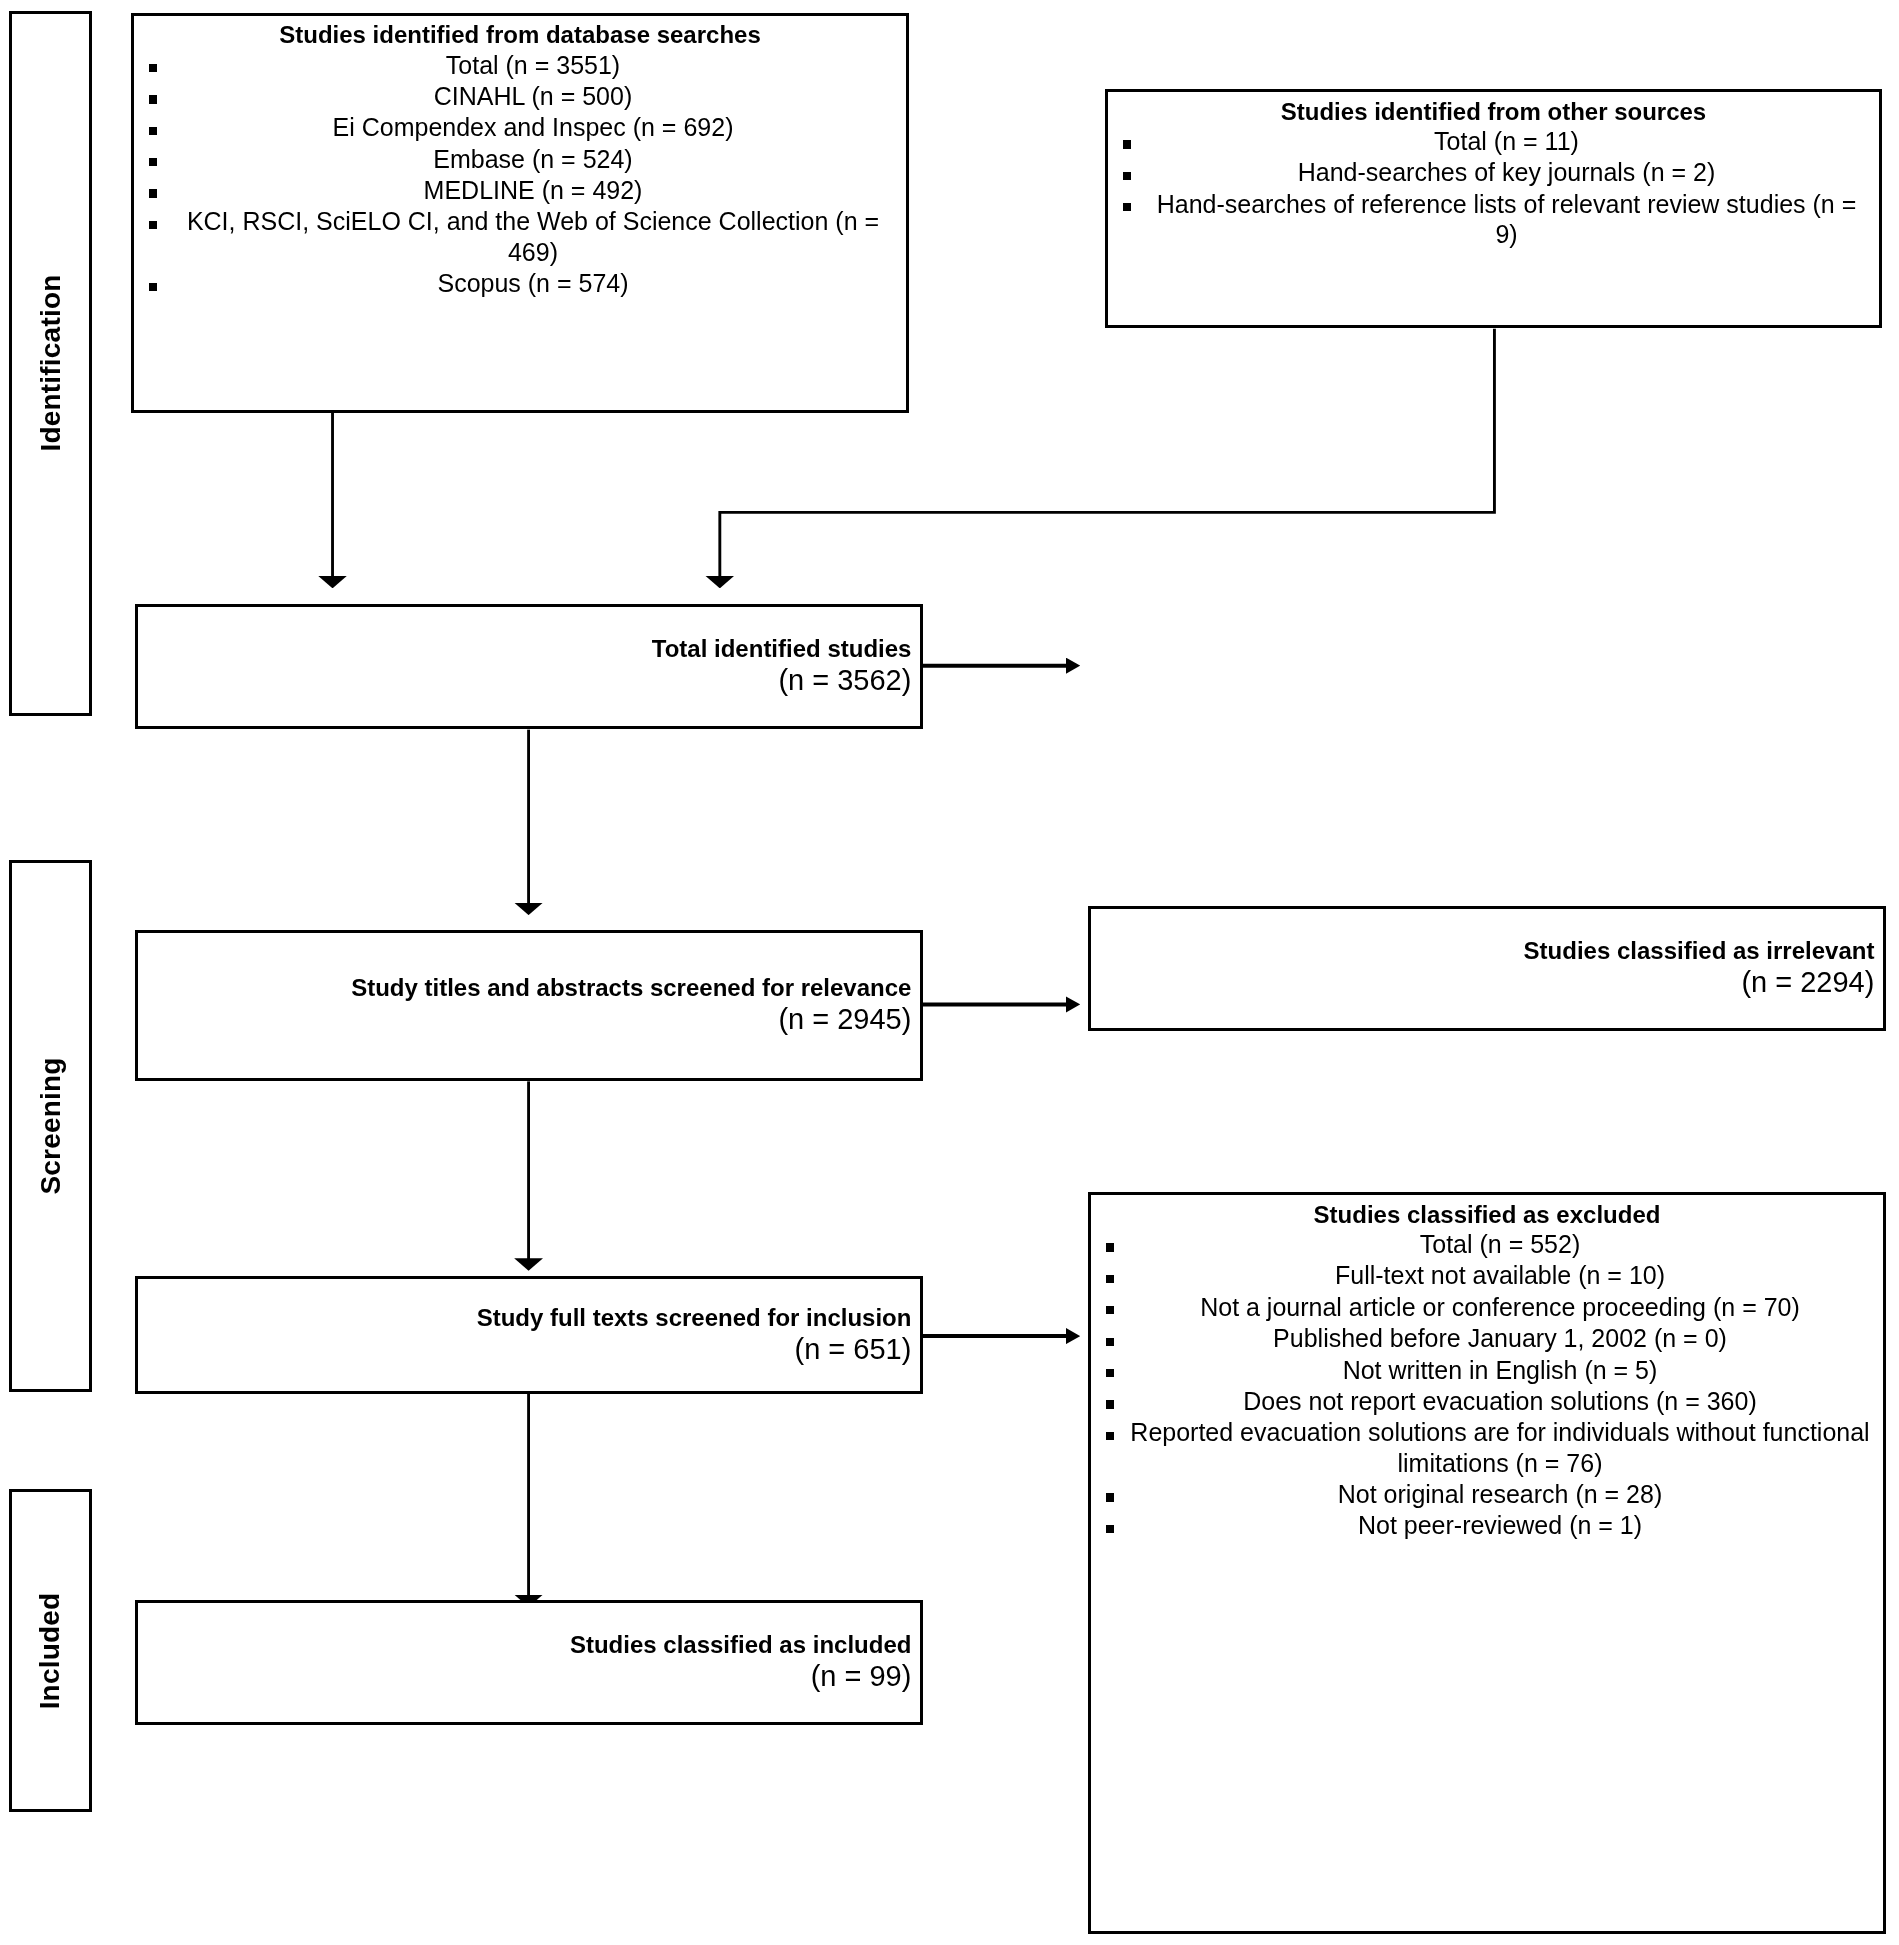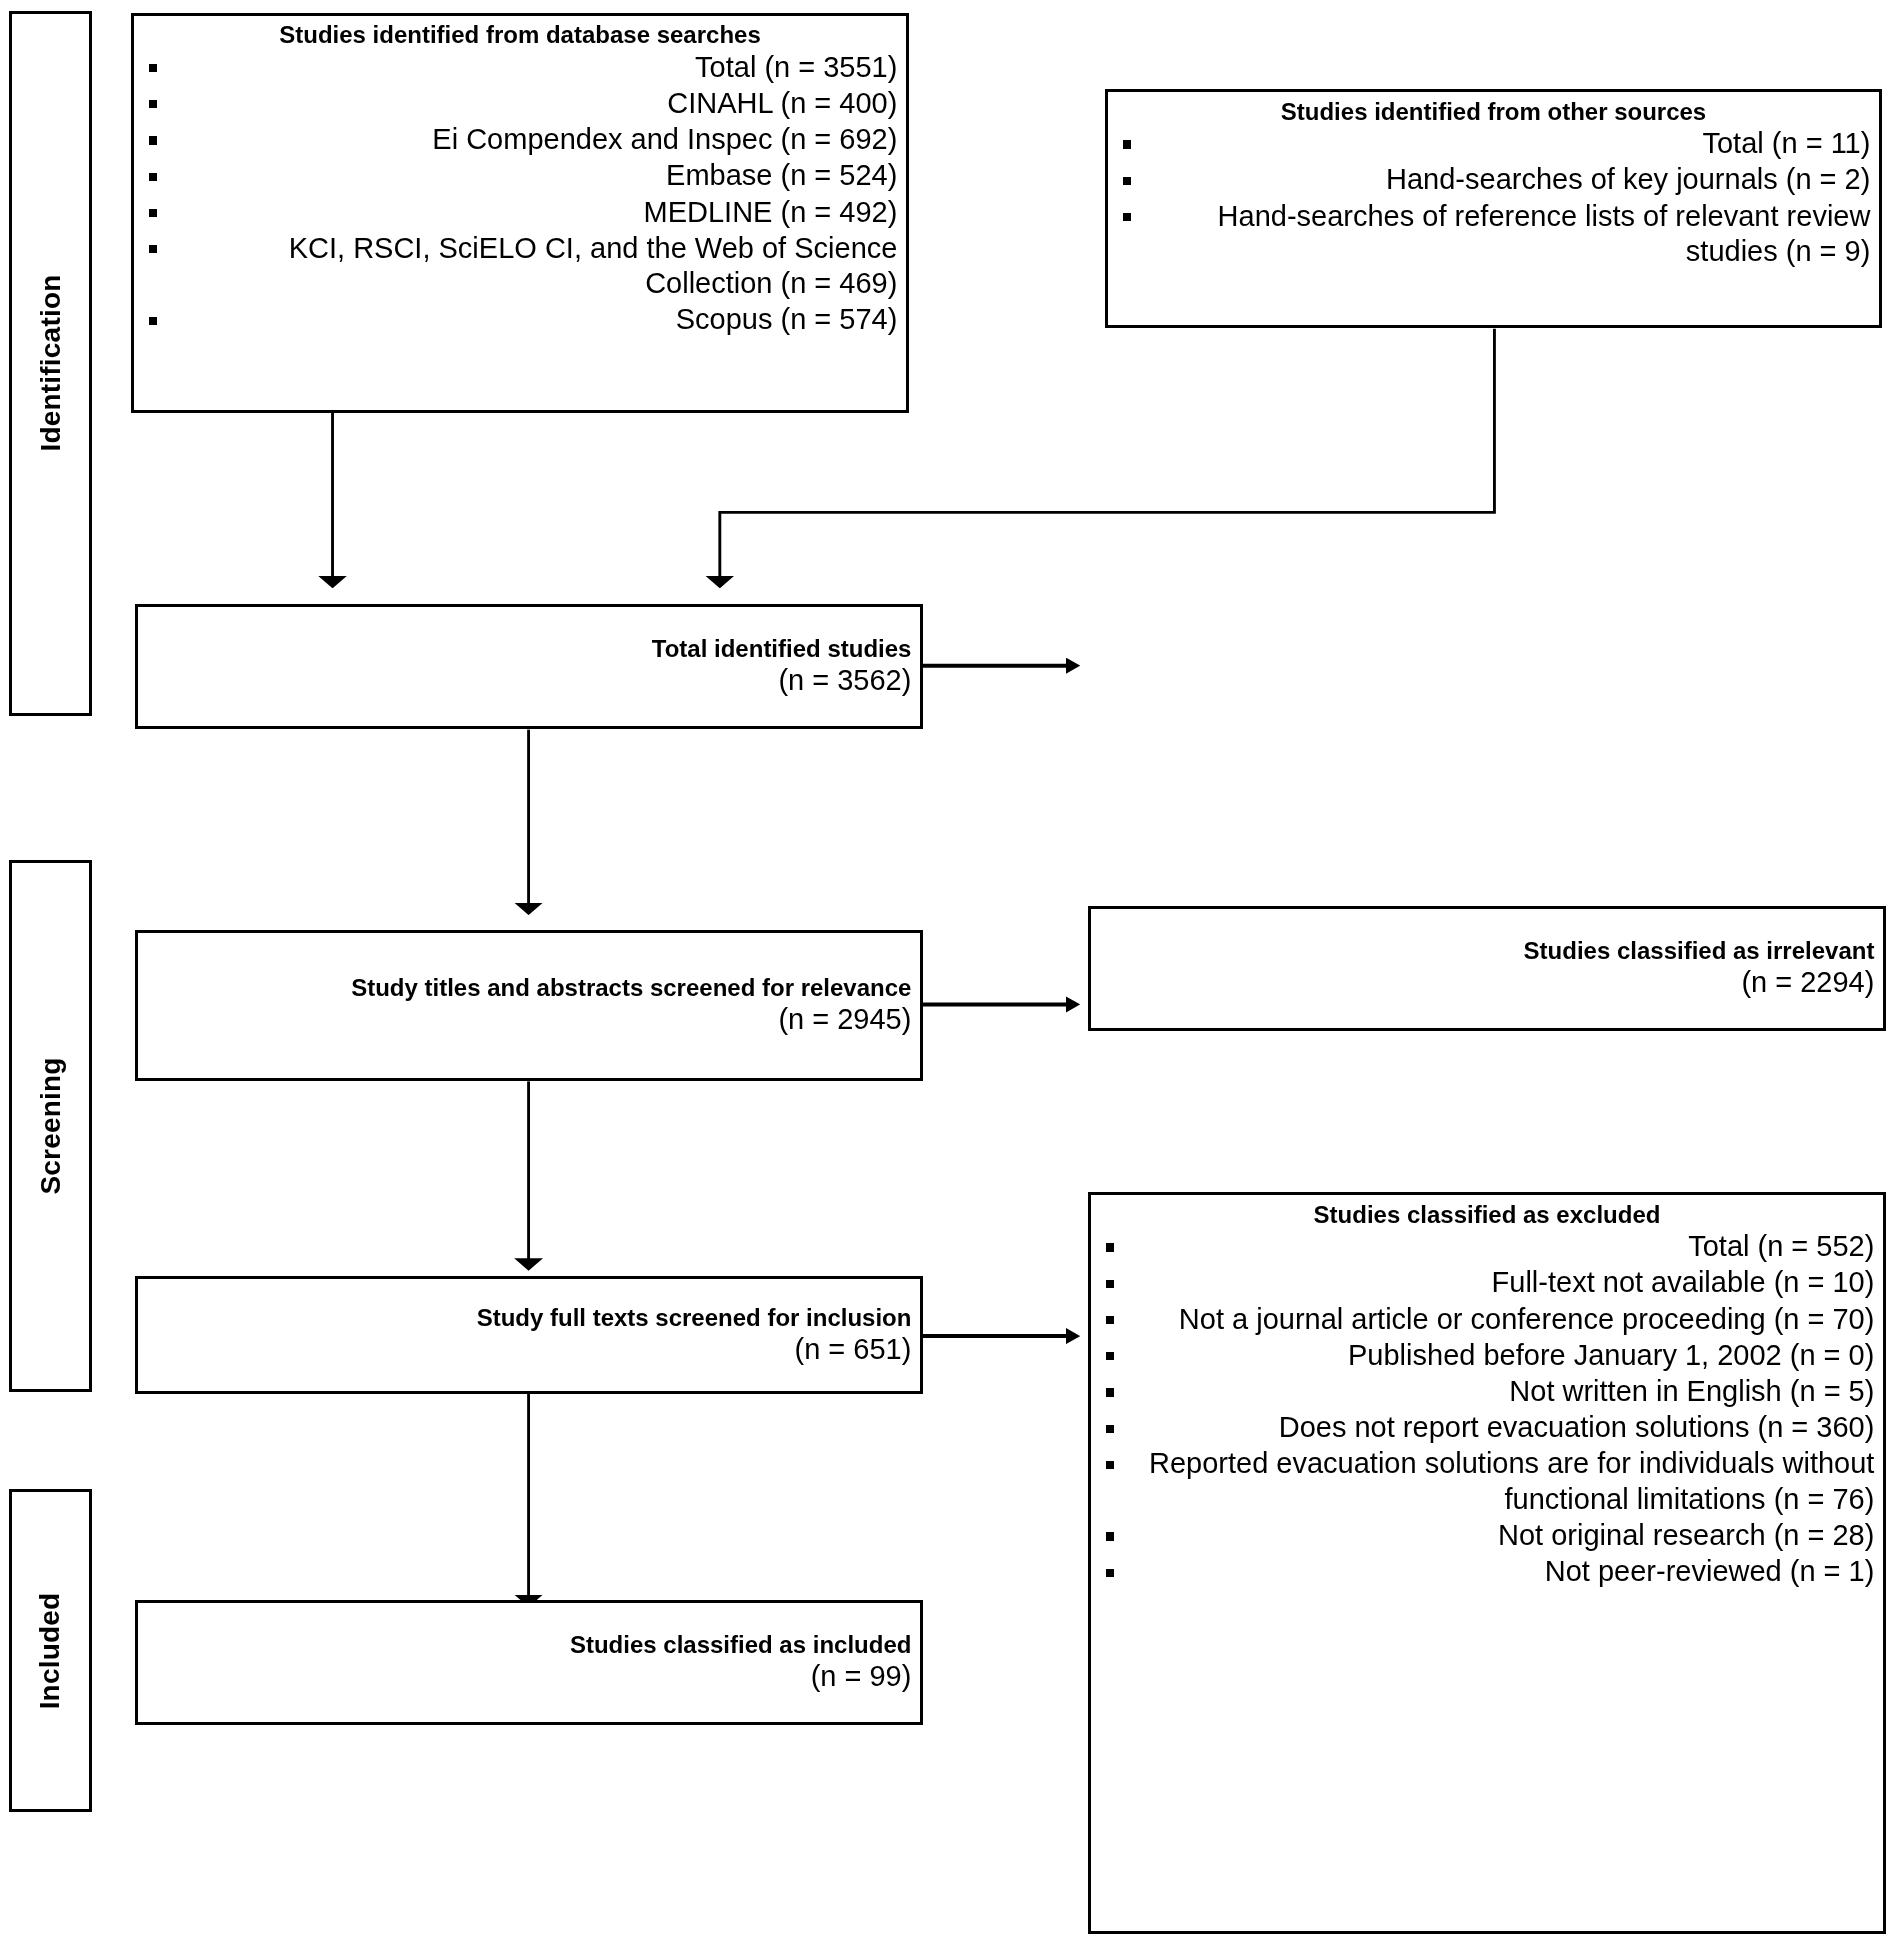--- a/index.html
+++ b/index.html
@@ -68,25 +68,25 @@
   }
 
   
   ul.blist {
     list-style: none;
     margin: 0;
     padding: 0;
   }
   ul.blist li {
     position: relative;
-    font-size: 29px;
+    font-size: 25px;
     line-height: 1.215;
     padding-left: 26px;
     margin: 0 0 1px 0;
-    text-align: right;
+    text-align: center;
   }
   ul.blist li::before {
     content: "";
     position: absolute;
     left: 6.7px;
     top: 14.4px;
     width: 8.2px;
     height: 8.2px;
     background: #000000;
   }
@@ -143,21 +143,21 @@
   </div>
 
   <div class="stage-box" style="left:8.6px; top:1489px; width:83px; height:323px;">
     <span class="stage-label">Included</span>
   </div>
 
   <div class="node" style="left:131px; top:12.5px; width:778px; height:400px;">
     <p class="node-title">Studies identified from database searches</p>
     <ul class="blist bl-indent">
       <li>Total (n = 3551)</li>
-      <li>CINAHL (n = 400)</li>
+      <li>CINAHL (n = 500)</li>
       <li>Ei Compendex and Inspec (n = 692)</li>
       <li>Embase (n = 524)</li>
       <li>MEDLINE (n = 492)</li>
       <li>KCI, RSCI, SciELO CI, and the Web of Science Collection (n = 469)</li>
       <li>Scopus (n = 574)</li>
     </ul>
   </div>
 
   <div class="node" style="left:1105px; top:89px; width:777px; height:239px;">
     <p class="node-title">Studies identified from other sources</p>

